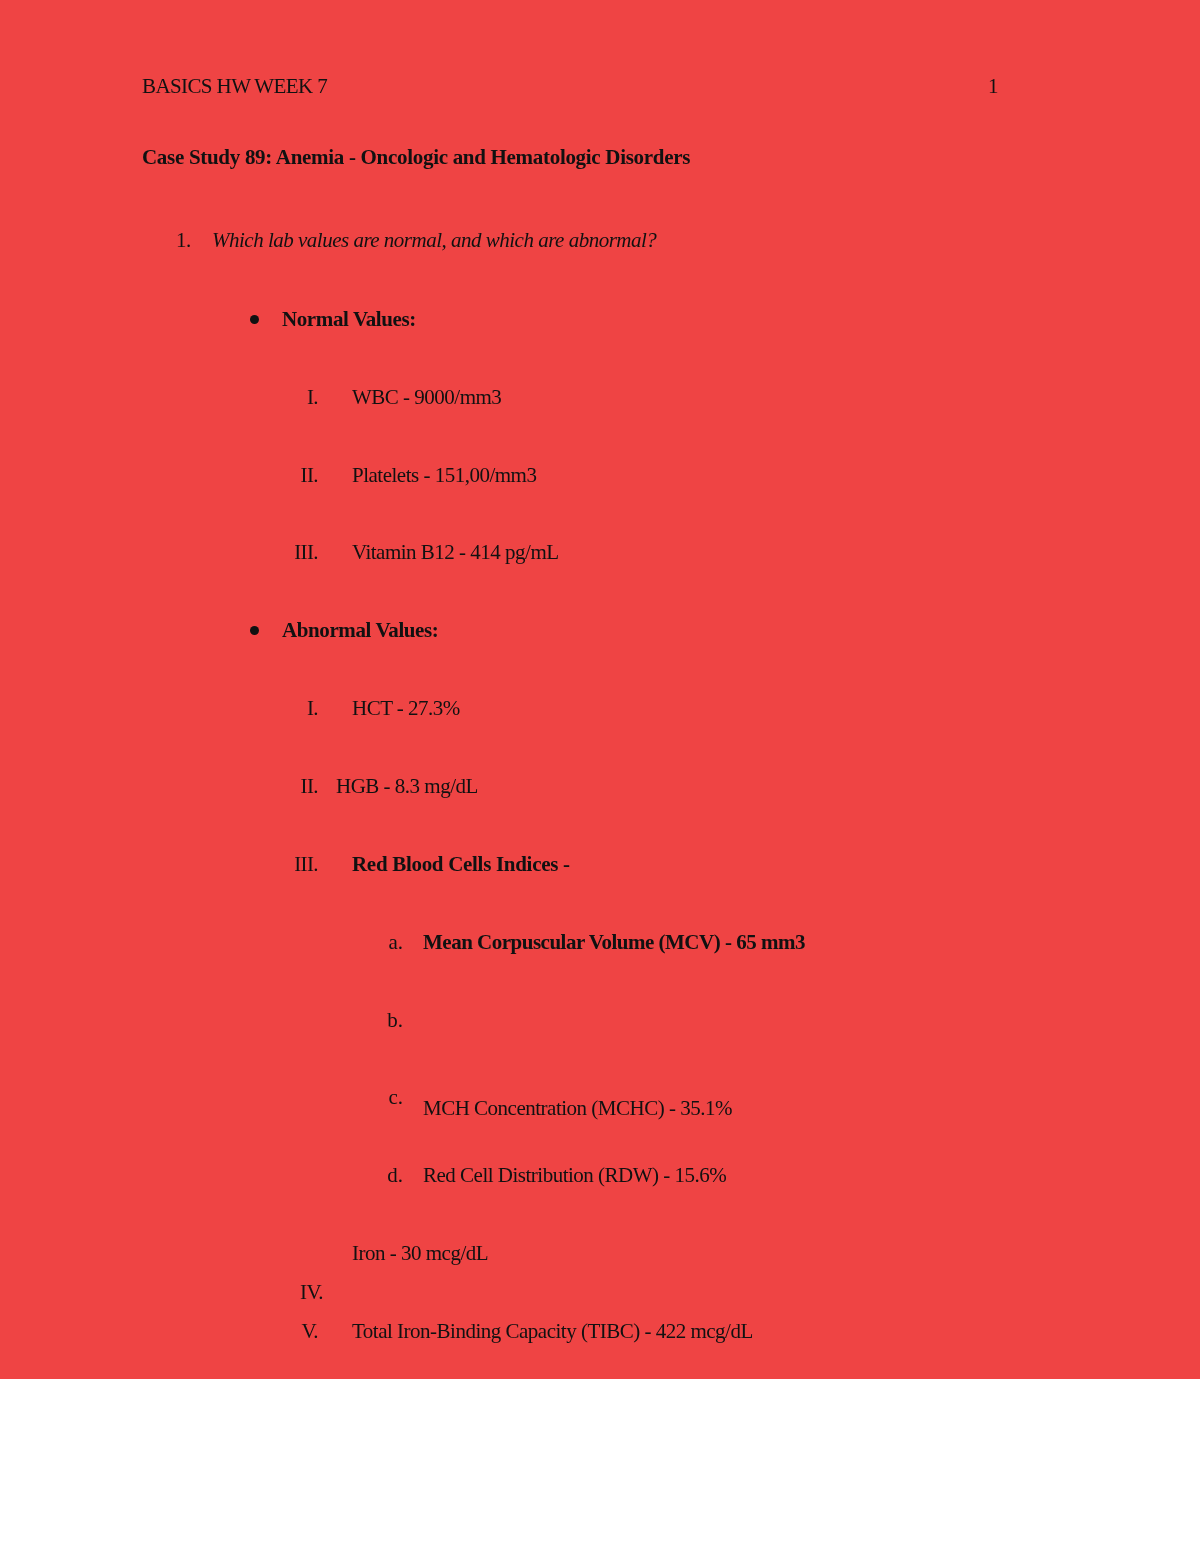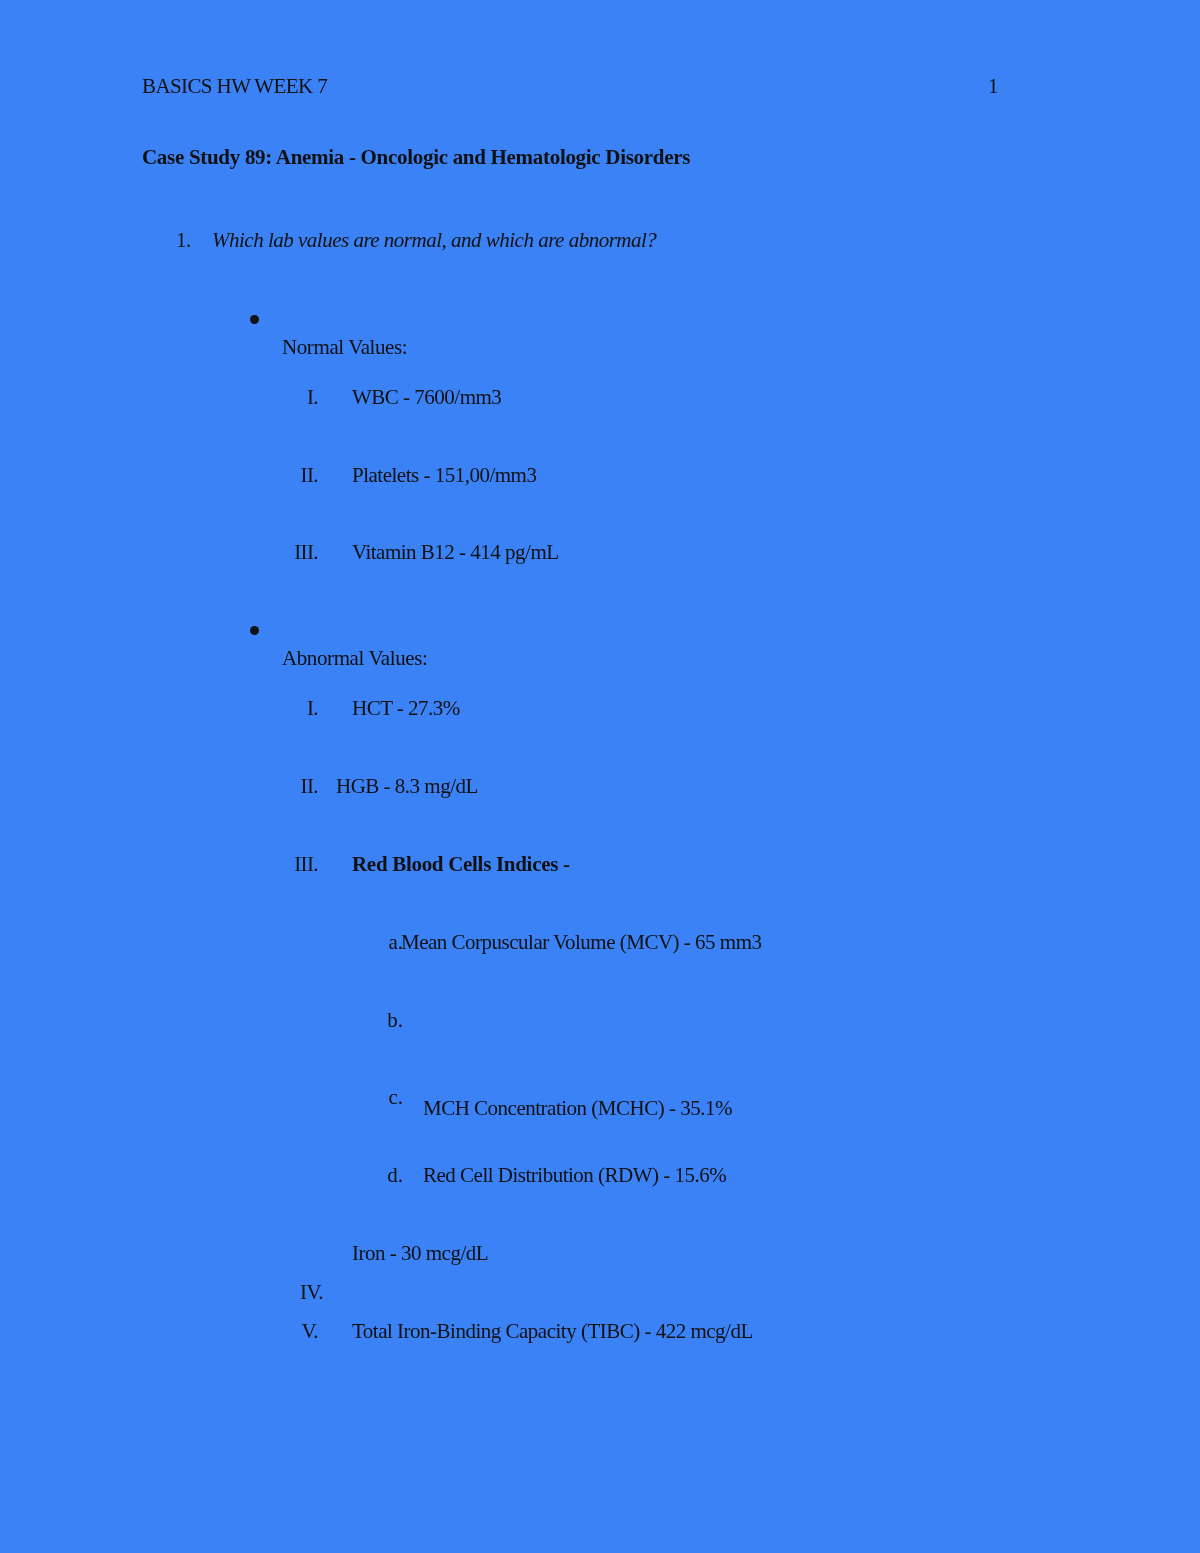--- a/index.html
+++ b/index.html
@@ -11,22 +11,22 @@
       width: 1200px;
       height: 1553px;
       position: relative;
       overflow: hidden;
       font-family: "Liberation Serif", "DejaVu Serif", serif;
       color: #111111;
     }
     .page {
       position: absolute;
       left: 0; top: 0;
-      width: 1200px; height: 1553px;
-      background: #3b82f6;
+      width: 1200px; height: 1379px;
+      background: #ef4444;
     }
     .abs {
       position: absolute;
       white-space: nowrap;
       line-height: 1;
     }
     .header-left {
       left: 142px; top: 76px;
       font-size: 21px;
       letter-spacing: -0.6px;
@@ -49,23 +49,22 @@
       font-size: 21px;
       letter-spacing: -0.5px;
     }
     .bullet {
       width: 9px; height: 9px;
       border-radius: 50%;
       background: #111111;
     }
     .section-label {
       font-size: 21px;
-      font-weight: normal;
+      font-weight: bold;
       letter-spacing: -0.4px;
-      margin-top: 28px;
     }
     .roman {
       font-size: 21px;
       text-align: right;
       width: 60px;
       letter-spacing: -0.6px;
     }
     .item-text {
       font-size: 21px;
       letter-spacing: -0.5px;
@@ -90,42 +89,42 @@
 
   <div class="abs title">Case Study 89: Anemia - Oncologic and Hematologic Disorders</div>
 
   <div class="abs q-num" style="left:176px; top:230px;">1.</div>
   <div class="abs q-text" style="left:212px; top:230px;font-style:italic;">Which lab values are normal, and which are abnormal?</div>
 
   <div class="abs bullet" style="left:250px; top:315px;"></div>
   <div class="abs section-label" style="left:282px; top:309px;">Normal Values:</div>
 
   <div class="abs roman" style="left:258px; top:387px;">I.</div>
-  <div class="abs item-text" style="left:352px; top:387px;">WBC - 7600/mm3</div>
+  <div class="abs item-text" style="left:352px; top:387px;">WBC - 9000/mm3</div>
 
   <div class="abs roman" style="left:258px; top:465px;">II.</div>
   <div class="abs item-text" style="left:352px; top:465px;">Platelets - 151,00/mm3</div>
 
   <div class="abs roman" style="left:258px; top:542px;">III.</div>
   <div class="abs item-text" style="left:352px; top:542px;">Vitamin B12 - 414 pg/mL</div>
 
   <div class="abs bullet" style="left:250px; top:626px;"></div>
   <div class="abs section-label" style="left:282px; top:620px;">Abnormal Values:</div>
 
   <div class="abs roman" style="left:258px; top:698px;">I.</div>
   <div class="abs item-text" style="left:352px; top:698px;">HCT - 27.3%</div>
 
   <div class="abs roman" style="left:258px; top:776px;">II.</div>
   <div class="abs item-text" style="left:336px; top:776px;">HGB - 8.3 mg/dL</div>
 
   <div class="abs roman" style="left:258px; top:854px;">III.</div>
   <div class="abs item-text bold" style="left:352px; top:854px;">Red Blood Cells Indices -</div>
 
   <div class="abs letter" style="left:373px; top:932px;">a.</div>
-  <div class="abs item-text" style="left:401px; top:932px;">Mean Corpuscular Volume (MCV) - 65 mm3</div>
+  <div class="abs item-text" style="left:423px; top:932px;font-weight:bold;">Mean Corpuscular Volume (MCV) - 65 mm3</div>
 
   <div class="abs letter" style="left:373px; top:1010px;">b.</div>
 
   <div class="abs letter" style="left:373px; top:1087px;">c.</div>
   <div class="abs item-text" style="left:423px; top:1087px;margin-top:11px;">MCH Concentration (MCHC) - 35.1%</div>
 
   <div class="abs letter" style="left:373px; top:1165px;">d.</div>
   <div class="abs item-text" style="left:423px; top:1165px;">Red Cell Distribution (RDW) - 15.6%</div>
 
   <div class="abs roman" style="left:263px; top:1243px;margin-top:39px;">IV.</div>

